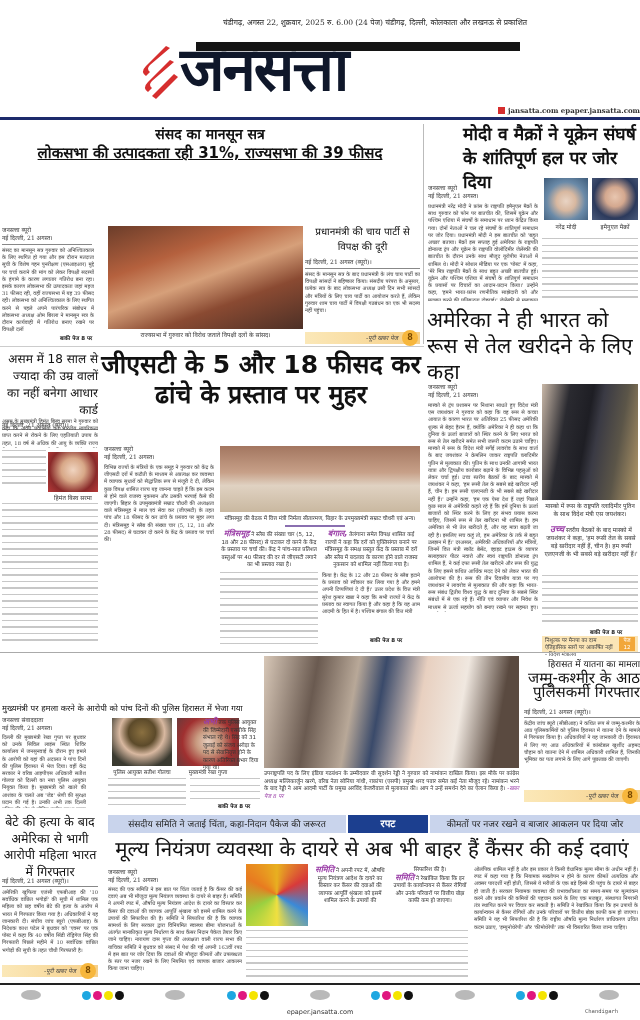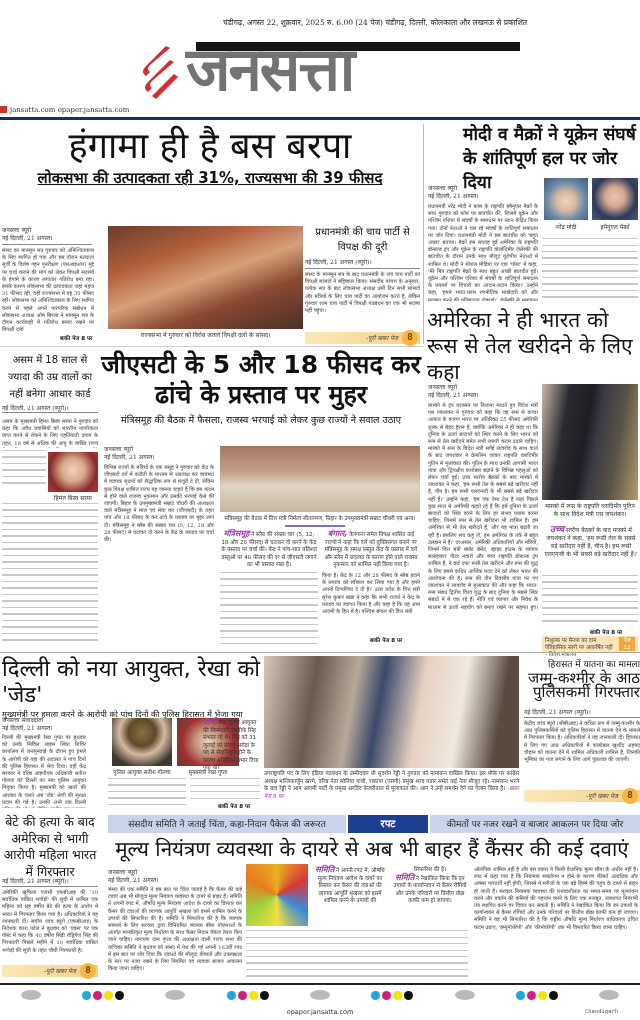--- a/index.html
+++ b/index.html
@@ -1,22 +1,22 @@
 <!DOCTYPE html>
 <html><head>
 <meta charset="utf-8">
 <style>
   * { box-sizing: border-box; margin: 0; padding: 0; }
   body { width: 640px; height: 1020px; background: #fff; font-family: "DejaVu Sans", sans-serif; color: #111; position: relative; overflow: hidden; }
   .abs { position: absolute; }
   .dateline { top: 17px; left: 0; width: 640px; text-align: center; font-size: 7.5px; font-family: "DejaVu Serif", serif; color: #222; padding-left: 110px; }
   .logo-mark { top: 44px; left: 136px; width: 46px; height: 56px; }
-  .logo-text { top: 34px; left: 186px; font-size: 60px; font-weight: 900; font-family: "DejaVu Serif", serif; letter-spacing: -2px; color: #737373; line-height: 70px; }
+  .logo-text { top: 34px; left: 180px; font-size: 60px; font-weight: 900; font-family: "DejaVu Serif", serif; letter-spacing: -2px; color: #0f172a; line-height: 70px; }
   .logo-bar { top: 42px; left: 196px; width: 324px; height: 9px; background: #141414; }
-  .weblinks { top: 106px; left: 0; width: 640px; text-align: left; font-size: 7px; color: #333; font-family: "DejaVu Serif", serif; }
+  .weblinks { top: 106px; left: 0; width: 640px; text-align: right; font-size: 7px; color: #333; font-family: "DejaVu Serif", serif; font-weight: bold; }
   .weblinks .sq { display: inline-block; width: 7px; height: 7px; background: #d62e2e; vertical-align: -1px; margin-right: 3px; }
   .rule-top { top: 117px; left: 0; width: 640px; height: 3px; background: #1d2a6b; }
   .kicker { font-size: 13px; text-align: center; }
   .hl { font-weight: 700; line-height: 1.05; }
   .body-txt { font-size: 5.2px; line-height: 7.2px; color: #444; text-align: justify; font-family: "DejaVu Serif", serif; }
   .filler { background: repeating-linear-gradient(to bottom, #9a9a9a 0, #9a9a9a 1.3px, transparent 1.3px, transparent 6.5px); opacity: .55; }
   .byline { font-size: 6px; color: #333; line-height: 8px; font-family: "DejaVu Serif", serif; }
   .photo { background: linear-gradient(135deg, #8a5a3a, #c9825a 40%, #5b4133 70%, #a87a58); }
   .caption { font-size: 6px; text-align: center; color: #333; font-family: "DejaVu Serif", serif; }
   .contd { font-size: 5.5px; font-weight: 700; }
@@ -41,21 +41,21 @@
     <path d="M34 16 L12 38 Q6 44 12 48 L16 44 Q12 41 16 37 L38 18 Z" fill="#d62e2e"></path>
     <path d="M38 30 L16 52 L20 55 L42 33 Z" fill="#d62e2e"></path>
   </svg>
 </div>
 <div class="abs logo-bar"></div>
 <div class="abs logo-text">जनसत्ता</div>
 <div class="abs weblinks"><span class="sq"></span><span>jansatta.com  epaper.jansatta.com</span></div>
 <div class="abs rule-top"></div>
 
 <div class="abs" style="top:124px;left:0;width:420px;">
-  <div style="text-align:center;font-size:36px;line-height:44px;font-weight:300;">हंगामा ही है बस बरपा</div>
+  <div class="kicker" style="font-weight:700;font-size:14px;">संसद का मानसून सत्र</div>
   <div style="text-align:center;font-size:15px;font-weight:700;line-height:20px;text-decoration:underline;">लोकसभा की उत्पादकता रही 31%, राज्यसभा की 39 फीसद</div>
 </div>
 <div class="abs byline" style="top:226px;left:2px;width:90px;">
   <div>जनसत्ता ब्यूरो</div>
   <div>नई दिल्ली, 21 अगस्त।</div>
 </div>
 <div class="abs hrule" style="top:244px;left:2px;width:90px;"></div>
 <div class="abs body-txt" style="top:247px;left:2px;width:92px;height:86px;overflow:hidden;">संसद का मानसून सत्र गुरुवार को अनिश्चितकाल के लिए स्थगित हो गया और इस दौरान मतदाता सूची के विशेष गहन पुनरीक्षण (एसआइआर) मुद्दे पर चर्चा कराने की मांग को लेकर विपक्षी सदस्यों के हंगामे के कारण लगातार गतिरोध बना रहा। इसके कारण लोकसभा की उत्पादकता जहां महज 31 फीसद रही, वहीं राज्यसभा में यह 39 फीसद रही। लोकसभा को अनिश्चितकाल के लिए स्थगित करने से पहले अपने पारंपरिक संबोधन में लोकसभा अध्यक्ष ओम बिरला ने मानसून सत्र के दौरान कार्यवाही में गतिरोध बनाए रखने पर विपक्षी दलों</div>
 <div class="abs contd" style="top:334px;left:60px;">बाकी पेज 8 पर</div>
 <div class="abs photo" style="top:226px;left:108px;width:195px;height:103px;background:linear-gradient(160deg,#6b3d2a 0%,#b5613e 30%,#d6a07a 50%,#8a4a32 70%,#4d3026 100%);"></div>
@@ -101,53 +101,51 @@
 <div class="abs" style="top:636px;left:542px;width:96px;height:16px;background:#fbe5b6;font-size:5.5px;line-height:7px;padding:1px 22px 0 3px;color:#444;"><span>निशुल्क पर मैनपा का दाम ऐतिहासिक स्तरों पर आकर्षित नहीं - विदेश मंत्रालय</span>
   <div style="position:absolute;right:3px;top:1px;width:16px;height:14px;background:#f2a73a;color:#fff;font-size:5.5px;text-align:center;line-height:7px;">
       <div>पेज</div>
       <div>12</div>
     </div>
 </div>
 
 <div class="abs hrule" style="top:346px;left:0;width:424px;background:#ccc;"></div>
 
 <div class="abs" style="top:351px;left:2px;width:96px;">
-  <div style="font-size:10px;line-height:17px;text-align:center;">असम में 18 साल से ज्यादा की उम्र वालों का नहीं बनेगा आधार कार्ड</div>
+  <div style="font-size:12px;line-height:17px;text-align:right;">असम में 18 साल से ज्यादा की उम्र वालों का नहीं बनेगा आधार कार्ड</div>
   <div class="byline" style="margin-top:2px;">नई दिल्ली, 21 अगस्त (ब्यूरो)।</div>
   <div class="hrule"></div>
 </div>
 <div class="abs body-txt" style="top:418px;left:2px;width:96px;height:30px;overflow:hidden;">असम के मुख्यमंत्री हिमंत बिस्व सरमा ने गुरुवार को कहा कि अवैध प्रवासियों को भारतीय नागरिकता प्राप्त करने से रोकने के लिए एहतियाती उपाय के तहत, 18 वर्ष से अधिक की आयु के व्यक्ति राज्य में पहली बार आधार कार्ड नहीं बनवा पाएंगे। उन्होंने मंत्रिमंडल की बैठक के बाद संवाददाताओं से कहा कि राज्य सरकार के नियमों के तहत अब आधार कार्ड उन वयस्कों को नहीं दिया जाएगा, जिन्होंने पहले इसके लिए आवेदन नहीं किया है।</div>
 <div class="abs filler" style="top:450px;left:2px;width:44px;height:34px;"></div>
 <div class="abs photo" style="top:452px;left:48px;width:50px;height:40px;background:radial-gradient(circle at 50% 45%,#f0d4c0 0,#d8a888 35%,#8a2a2a 70%,#b83a3a);"></div>
 <div class="abs caption" style="top:494px;left:48px;width:50px;">हिमंत बिस्व सरमा</div>
 <div class="abs filler" style="top:503px;left:2px;width:96px;height:140px;"></div>
 
 <div class="abs" style="top:350px;left:100px;width:322px;">
   <div class="hl" style="font-size:25px;line-height:30px;text-align:center;">जीएसटी के 5 और 18 फीसद कर ढांचे के प्रस्ताव पर मुहर</div>
-  <div style="font-size:9.5px;text-align:center;line-height:14px;margin-top:3px;">मंत्रिसमूह की बैठक में फैसला, राजस्व भरपाई को लेकर कुछ राज्यों ने सवाल उठाए</div>
 </div>
 <div class="abs byline" style="top:445px;left:104px;width:110px;">
   <div>जनसत्ता ब्यूरो</div>
   <div>नई दिल्ली, 21 अगस्त।</div>
 </div>
 <div class="abs body-txt" style="top:464px;left:104px;width:110px;height:180px;overflow:hidden;">विभिन्न राज्यों के मंत्रियों के एक समूह ने गुरुवार को केंद्र के जीएसटी दरों में कटौती के माध्यम से अप्रत्यक्ष कर व्यवस्था में व्यापक सुधारों को सैद्धांतिक रूप से मंजूरी दे दी, लेकिन कुछ विपक्ष शासित राज्य यह जानना चाहते हैं कि इस कदम से होने वाले राजस्व नुकसान और उसकी भरपाई कैसे की जाएगी। बिहार के उपमुख्यमंत्री सम्राट चौधरी की अध्यक्षता वाले मंत्रिसमूह ने माल एवं सेवा कर (जीएसटी) के तहत पांच और 18 फीसद के कर ढांचे के प्रस्ताव पर मुहर लगा दी। मंत्रिसमूह ने स्लैब की संख्या चार (5, 12, 18 और 28 फीसद) से घटाकर दो करने के केंद्र के प्रस्ताव पर चर्चा की।</div>
 <div class="abs photo" style="top:446px;left:220px;width:200px;height:66px;background:linear-gradient(180deg,#a37660 0%,#c7a088 40%,#e0d2c2 60%,#c9b8a0 100%);"></div>
 <div class="abs caption" style="top:514px;left:220px;width:200px;font-size:5.5px;">मंत्रिसमूह की बैठक में वित्त मंत्री निर्मला सीतारमण, बिहार के उपमुख्यमंत्री सम्राट चौधरी एवं अन्य।</div>
 <div class="abs" style="top:525px;left:285px;width:60px;height:2px;background:#8a6fb0;"></div>
 <div class="abs" style="top:530px;left:220px;width:98px;font-size:5.5px;line-height:7.5px;text-align:center;color:#333;"><span class="red-kick" style="font-size:8px;">मंत्रिसमूह</span> <span>ने स्लैब की संख्या चार (5, 12, 18 और 28 फीसद) से घटाकर दो करने के केंद्र के प्रस्ताव पर चर्चा की। केंद्र ने पांच-सात प्रतिशत वस्तुओं पर 40 फीसद की दर से जीएसटी लगाने का भी प्रस्ताव रखा है।</span></div>
 <div class="abs" style="top:530px;left:322px;width:98px;font-size:5.5px;line-height:7.5px;text-align:center;color:#333;"><span class="red-kick" style="font-size:8px;">बंगाल,</span> <span>तेलंगाना समेत विपक्ष शासित कई राज्यों ने कहा कि दरों को युक्तिसंगत बनाने पर मंत्रिसमूह के समक्ष प्रस्तुत केंद्र के प्रस्ताव में दरों और स्लैब में बदलाव के कारण होने वाले राजस्व नुकसान को शामिल नहीं किया गया है।</span></div>
 <div class="abs filler" style="top:572px;left:220px;width:98px;height:72px;"></div>
 <div class="abs body-txt" style="top:572px;left:322px;width:98px;height:62px;overflow:hidden;">किया है। केंद्र के 12 और 28 फीसद के स्लैब हटाने के प्रस्ताव को स्वीकार कर लिया गया है और हमने अपनी टिप्पणियां दे दी हैं।' उत्तर प्रदेश के वित्त मंत्री सुरेश कुमार खन्ना ने कहा कि सभी राज्यों ने केंद्र के प्रस्ताव का स्वागत किया है और कहा है कि यह आम आदमी के हित में है। पश्चिम बंगाल की वित्त मंत्री</div>
 <div class="abs contd" style="top:636px;left:370px;">बाकी पेज 8 पर</div>
 
 <div class="abs hrule" style="top:652px;left:0;width:640px;background:#aaa;"></div>
 
 <div class="abs" style="top:656px;left:2px;width:260px;">
-  <div class="hl" style="font-size:22px;line-height:26px;font-weight:400;">दिल्ली को नया आयुक्त, रेखा को 'जेड'</div>
-  <div style="font-size:8.2px;line-height:12px;">मुख्यमंत्री पर हमला करने के आरोपी को पांच दिनों की पुलिस हिरासत में भेजा गया</div>
+  <div style="font-size:8.2px;line-height:12px;margin-top:46px;">मुख्यमंत्री पर हमला करने के आरोपी को पांच दिनों की पुलिस हिरासत में भेजा गया</div>
 </div>
 <div class="abs byline" style="top:716px;left:2px;width:80px;">
   <div>जनसत्ता संवाददाता</div>
   <div>नई दिल्ली, 21 अगस्त।</div>
 </div>
 <div class="abs body-txt" style="top:734px;left:2px;width:84px;height:74px;overflow:hidden;">दिल्ली की मुख्यमंत्री रेखा गुप्ता पर बुधवार को उनके सिविल लाइंस स्थित शिविर कार्यालय में जनसुनवाई के दौरान हुए हमले के आरोपी को यहां की अदालत ने पांच दिनों की पुलिस हिरासत में भेज दिया। वहीं केंद्र सरकार ने वरिष्ठ आइपीएस अधिकारी सतीश गोलचा को दिल्ली का नया पुलिस आयुक्त नियुक्त किया है। मुख्यमंत्री को खतरे की आशंका के चलते अब 'जेड' श्रेणी की सुरक्षा प्रदान की गई है। उनकी अभी तक दिल्ली पुलिस की ओर से सीमित स्तरीय सुरक्षा प्रदान की जा रही थी। रेखा गुप्ता के आधिकारिक आवास और राष्ट्रीय राजधानी के सिविल लाइंस क्षेत्र में राज निवास मार्ग स्थित उनके कार्यालय 'जनसेवा सदन' की सुरक्षा केंद्रीय रिजर्व पुलिस बल (सीआरपीएफ) के माध्यम से सुरक्षा समूह (वीएसजी) द्वारा सुरक्षा प्रदान की जाएगी।</div>
 <div class="abs photo" style="top:718px;left:112px;width:60px;height:48px;background:radial-gradient(circle at 50% 30%,#8a7040 0,#5c4a2a 30%,#d8b8a0 50%,#3a3a30 80%);"></div>
 <div class="abs photo" style="top:718px;left:177px;width:62px;height:48px;background:radial-gradient(circle at 50% 50%,#e8d0c0 0,#c89a80 30%,#a03030 65%,#6a3a3a);"></div>
 <div class="abs caption" style="top:768px;left:112px;width:60px;font-size:5.5px;">पुलिस आयुक्त सतीश गोलचा</div>
 <div class="abs caption" style="top:768px;left:177px;width:62px;font-size:5.5px;">मुख्यमंत्री रेखा गुप्ता</div>

